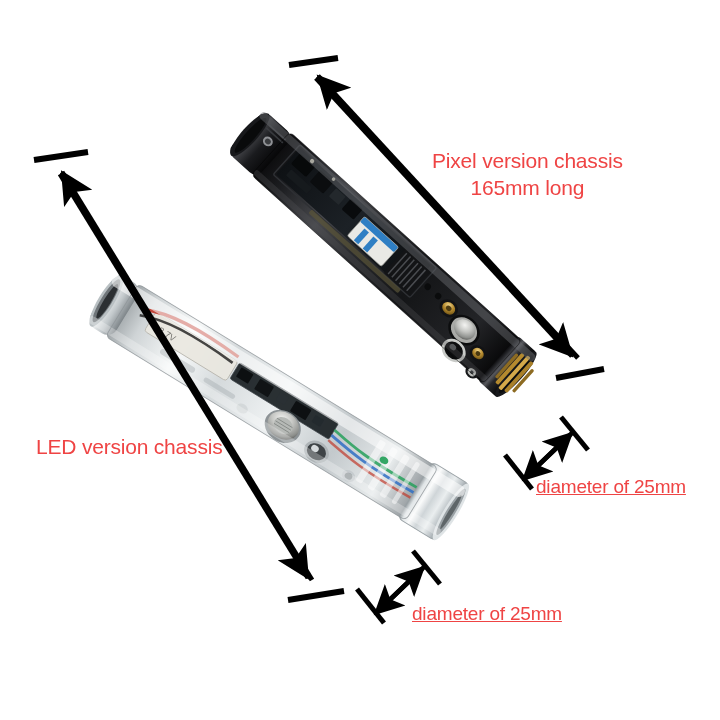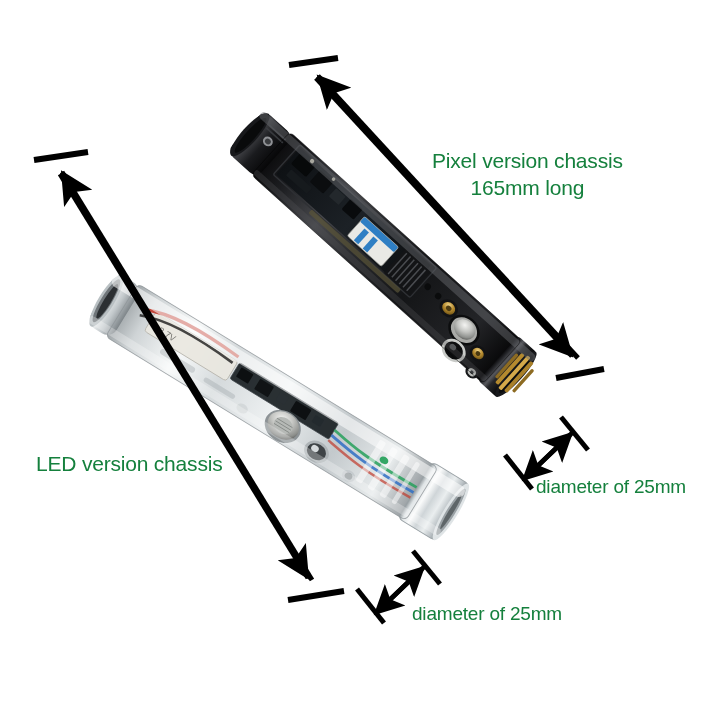--- a/index.html
+++ b/index.html
@@ -16,36 +16,36 @@
     font-family: "Liberation Sans", sans-serif;
   }
   #art {
     position: absolute;
     left: 0; top: 0;
     width: 720px;
     height: 720px;
   }
   .label {
     position: absolute;
-    color: #15803d;
+    color: #ef4444;
     font-family: "Liberation Sans", sans-serif;
     font-weight: 400;
     line-height: 1.28;
     white-space: pre;
     letter-spacing: -0.2px;
   }
   .label.center { text-align: center; }
-  .label.left { text-align: center; }
+  .label.left { text-align: center; text-decoration: underline; }
 
   #lbl-pixel {
     left: 432px; top: 148px;
     font-size: 21px;
   }
   #lbl-led {
-    left: 36px; top: 451px;
+    left: 36px; top: 434px;
     font-size: 21px;
   }
   #lbl-dia-right {
     left: 536px; top: 475px;
     font-size: 19px;
   }
   #lbl-dia-bottom {
     left: 412px; top: 602px;
     font-size: 19px;
   }

